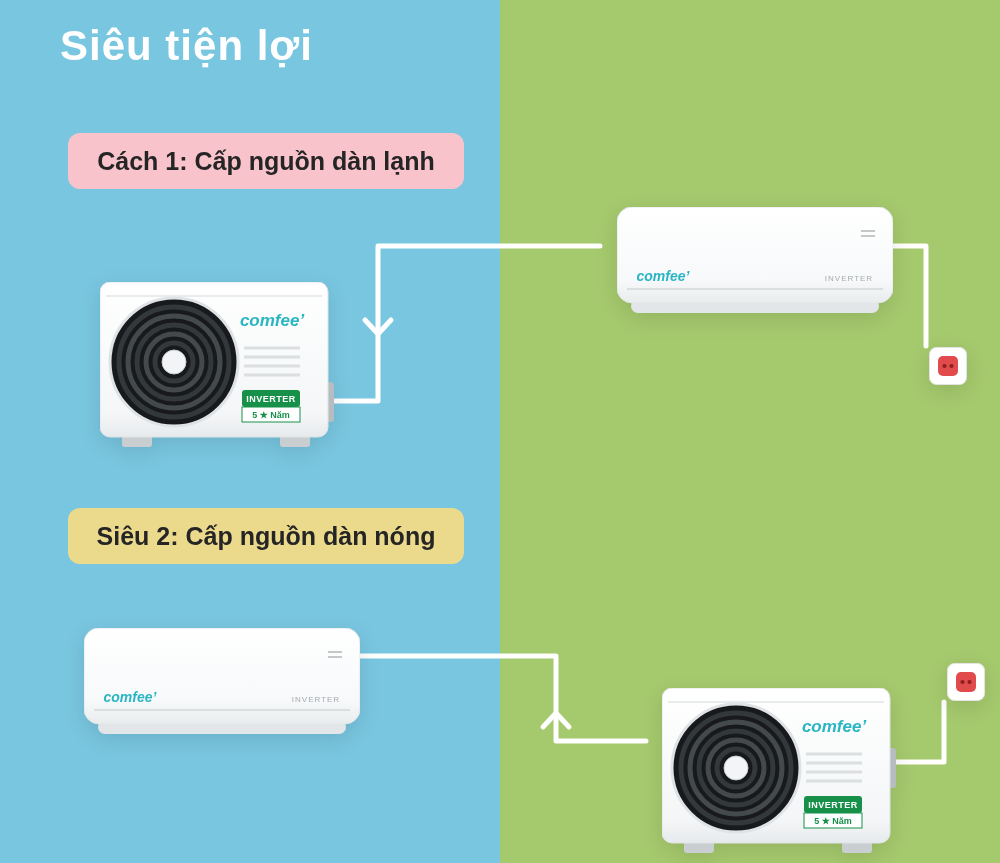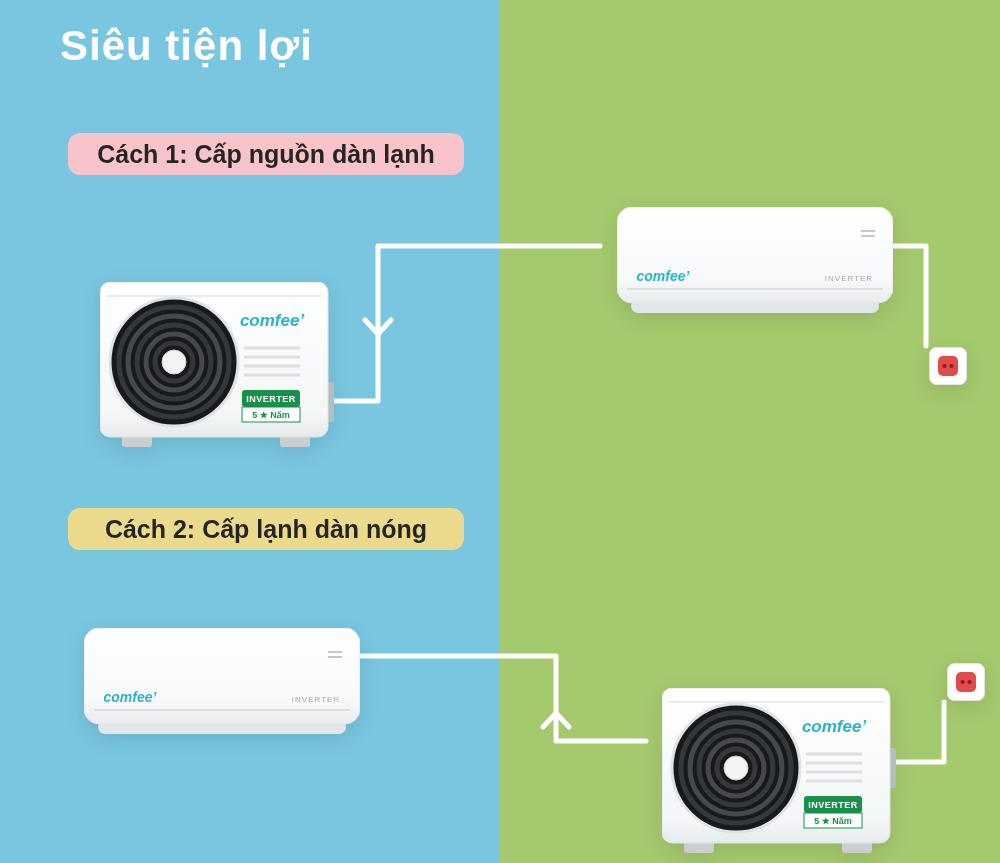--- a/index.html
+++ b/index.html
@@ -4,21 +4,21 @@
 <style>
   html,body{margin:0;padding:0;background:#ffffff;}
   .canvas{position:relative;width:1000px;height:863px;overflow:hidden;
           font-family:"Liberation Sans",sans-serif;}
   .bg-left{position:absolute;left:0;top:0;width:500px;height:863px;background:#79c6e0;}
   .bg-right{position:absolute;left:500px;top:0;width:500px;height:863px;background:#a5c96d;}
 
   .title{position:absolute;left:60px;top:22px;margin:0;font-size:42px;font-weight:bold;
          color:#ffffff;letter-spacing:1px;text-align:right;}
 
-  .badge{position:absolute;left:68px;width:396px;height:42px;border-radius:12px;
+  .badge{position:absolute;left:68px;width:396px;height:56px;border-radius:12px;
          display:flex;align-items:center;justify-content:center;
          font-size:25px;font-weight:bold;color:#252525;}
   .badge-1{top:133px;background:#f9c3cc;}
   .badge-2{top:508px;background:#ecda8c;}
 
   .lines{position:absolute;left:0;top:0;width:1000px;height:863px;pointer-events:none;}
 
   .device{position:absolute;padding-left:22px;}
   .device svg{display:block;filter:drop-shadow(0 6px 10px rgba(0,0,0,0.10));}
   .outdoor-1{left:78px;top:282px;}
@@ -40,21 +40,21 @@
 <div class="canvas">
   <div class="bg-left"></div>
   <div class="bg-right"></div>
 
   <h1 class="title">Siêu tiện lợi</h1>
 
   <div class="badge badge-1">
     <span>Cách 1: Cấp nguồn dàn lạnh</span>
   </div>
   <div class="badge badge-2">
-    <span>Cách 2: Cấp lạnh dàn nóng</span>
+    <span>Siêu 2: Cấp nguồn dàn nóng</span>
   </div>
 
   <svg class="lines" viewBox="0 0 1000 863">
     <g fill="none" stroke="#ffffff" stroke-width="5" stroke-linejoin="round" stroke-linecap="round">
       <path d="M 600 246 L 378 246 L 378 401 L 330 401"></path>
       <polyline points="365,320 378,334 391,320"></polyline>
       <path d="M 866 246 L 926 246 L 926 346"></path>
       <path d="M 334 656 L 556 656 L 556 741 L 646 741"></path>
       <polyline points="543,727 556,713 569,727"></polyline>
       <path d="M 944 702 L 944 762 L 870 762"></path>

